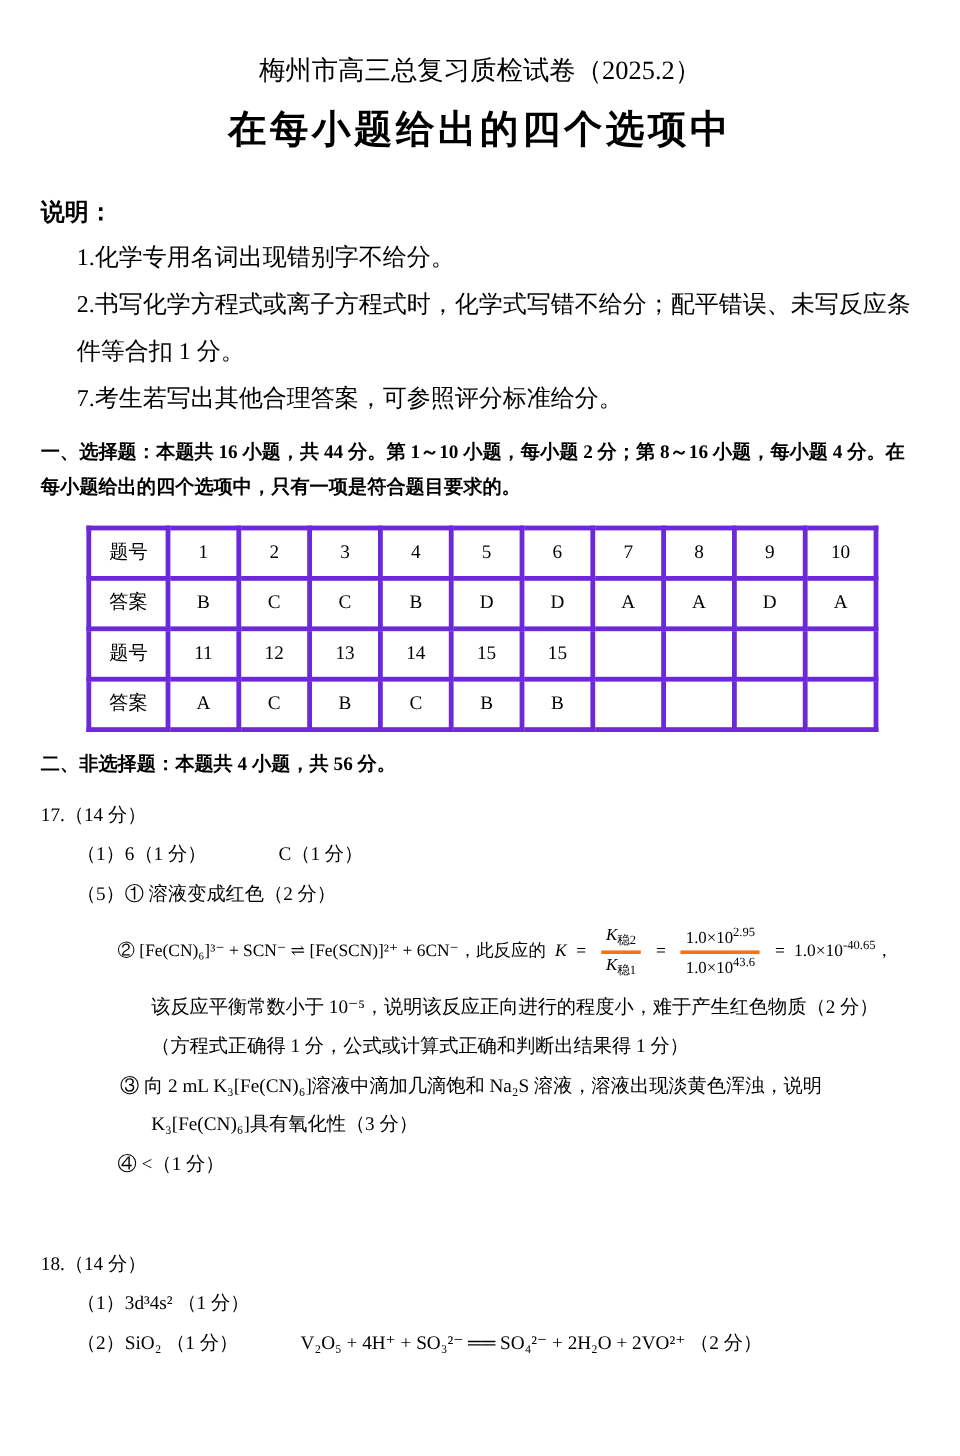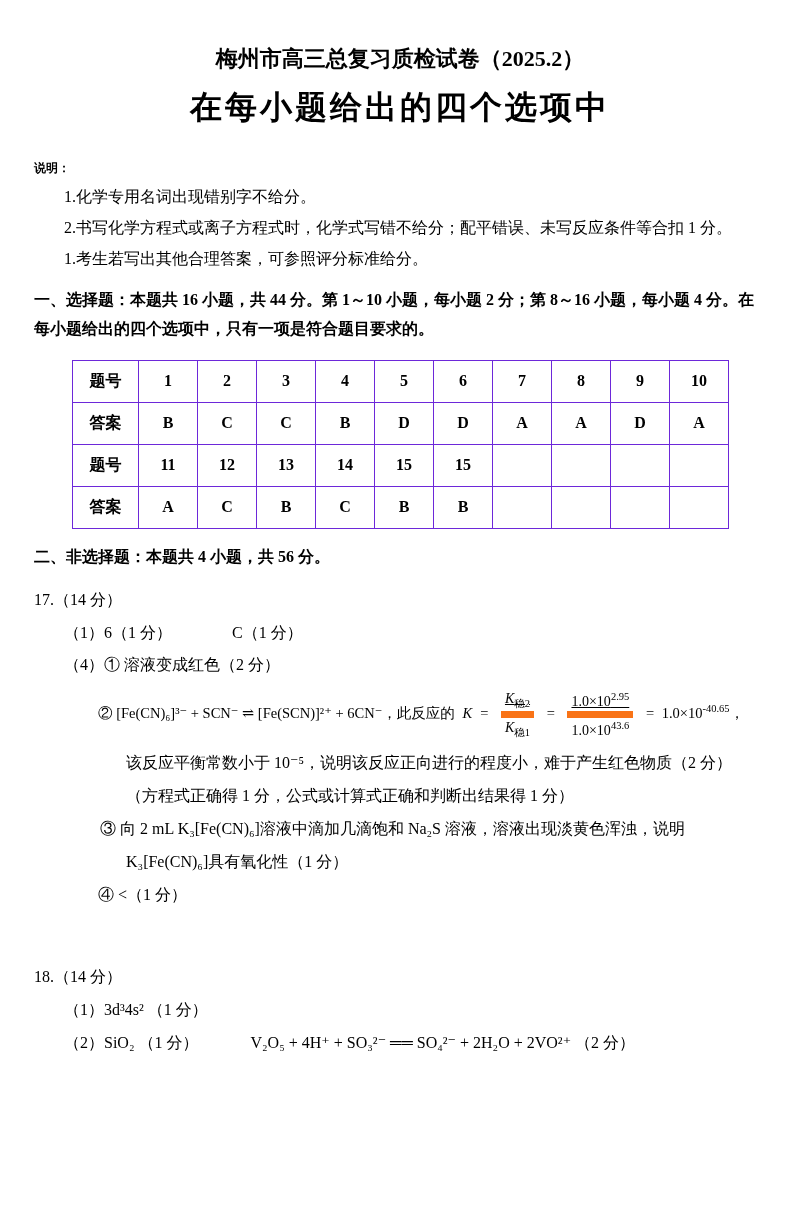--- a/index.html
+++ b/index.html
@@ -9,32 +9,31 @@
     font-family: "Liberation Serif", "DejaVu Serif", serif;
     color: #000;
   }
   .page {
     width: 800px;
     min-height: 1213px;
     padding: 44px 34px 18px 34px;
     position: relative;
     background: #fff;
   }
-  .title1 { text-align: center; font-size: 22px; font-weight: bold; margin-bottom: 12px; }
+  .title1 { text-align: center; font-size: 22px; font-weight: normal; margin-bottom: 12px; }
   .title2 { text-align: center; font-size: 32px; font-weight: bold; letter-spacing: 3px; margin-bottom: 28px; }
-  .notes-head { font-weight: bold; font-size: 12px; line-height: 1.9; font-family: Liberation Mono, monospace; }
-  .note-line { font-size: 16px; line-height: 1.95; margin-left: 30px; }
+  .notes-head { font-weight: bold; font-size: 20px; line-height: 1.9; }
+  .note-line { font-size: 20px; line-height: 1.95; margin-left: 30px; }
   .sec-head { font-weight: bold; font-size: 16px; line-height: 1.8; margin-top: 12px; }
   table.answers { border-collapse: collapse; margin: 16px 0 14px 38px; }
   table.answers td {
-    border: 1px solid #6d28d9;
+    border: 4px solid #6d28d9;
     width: 59px; height: 42px;
     text-align: center; vertical-align: middle;
     font-size: 16px;
-    font-weight: bold;
   }
   table.answers td.label { width: 66px; }
   .qblock { margin-top: 12px; }
   .line { font-size: 16px; line-height: 2.05; }
   .L1 { margin-left: 30px; }
   .L2 { margin-left: 64px; }
   .L3 { margin-left: 92px; }
   .hang { padding-left: 92px; text-indent: -26px; margin-left: 0; }
   .gap { margin-left: 48px; }
   .gap-wide { margin-left: 56px; }
@@ -43,37 +42,37 @@
   .ital { font-style: italic; }
   sub, sup { font-size: 10.5px; }
   .frac {
     display: inline-block;
     vertical-align: middle;
     text-align: center;
     margin: 0 5px;
     line-height: 1.25;
     font-size: 14px;
   }
-  .frac .fnum { display: block; border-bottom: 7px solid #f97316; padding: 0 4px 1px 4px; text-decoration: underline; }
+  .frac .fnum { display: block; border-bottom: 3px solid #f97316; padding: 0 4px 1px 4px; }
   .frac .fden { display: block; padding: 1px 4px 0 4px; }
   .q18 { margin-top: 50px; }
 </style>
 </head>
 <body>
 
 <div class="page">
 
   <div class="title1">梅州市高三总复习质检试卷（2025.2）</div>
   <div class="title2">在每小题给出的四个选项中</div>
 
   <div>
     <div class="notes-head">说明：</div>
     <div class="note-line">1.化学专用名词出现错别字不给分。</div>
     <div class="note-line">2.书写化学方程式或离子方程式时，化学式写错不给分；配平错误、未写反应条件等合扣 1 分。</div>
-    <div class="note-line">1.考生若写出其他合理答案，可参照评分标准给分。</div>
+    <div class="note-line">7.考生若写出其他合理答案，可参照评分标准给分。</div>
   </div>
 
   <div class="sec-head">一、选择题：本题共 16 小题，共 44 分。第 1～10 小题，每小题 2 分；第 8～16 小题，每小题 4 分。在每小题给出的四个选项中，只有一项是符合题目要求的。</div>
 
   <table class="answers">
     <tbody>
       <tr>
         <td class="label">题号</td>
         <td>1</td>
         <td>2</td>
@@ -129,42 +128,42 @@
   </table>
 
   <div class="sec-head">二、非选择题：本题共 4 小题，共 56 分。</div>
 
   <div class="qblock">
     <div class="line">17.（14 分）</div>
     <div class="line L1">
       <span>（1）6（1 分）</span>
       <span class="gap-wide">C（1 分）</span>
     </div>
-    <div class="line L1">（4）① 溶液变成红色（2 分）</div>
+    <div class="line L1">（5）① 溶液变成红色（2 分）</div>
 
     <div class="line L2 eqline">
       <span>② [Fe(CN)₆]³⁻ + SCN⁻ ⇌ [Fe(SCN)]²⁺ + 6CN⁻，此反应的</span>
       <span class="ital op">K</span><span class="op">=</span>
       <span class="frac">
         <span class="fnum"><span class="ital">K</span><sub>稳2</sub></span>
         <span class="fden"><span class="ital">K</span><sub>稳1</sub></span>
       </span>
       <span class="op">=</span>
       <span class="frac">
         <span class="fnum"><span>1.0×10</span><sup>2.95</sup></span>
         <span class="fden"><span>1.0×10</span><sup>43.6</sup></span>
       </span>
       <span class="op">=</span>
       <span><span>1.0×10</span><sup>-40.65</sup><span>，</span></span>
     </div>
 
     <div class="line L3">该反应平衡常数小于 10⁻⁵，说明该反应正向进行的程度小，难于产生红色物质（2 分）</div>
     <div class="line L3">（方程式正确得 1 分，公式或计算式正确和判断出结果得 1 分）</div>
 
-    <div class="line hang">③ 向 2 mL K₃[Fe(CN)₆]溶液中滴加几滴饱和 Na₂S 溶液，溶液出现淡黄色浑浊，说明 K₃[Fe(CN)₆]具有氧化性（1 分）</div>
+    <div class="line hang">③ 向 2 mL K₃[Fe(CN)₆]溶液中滴加几滴饱和 Na₂S 溶液，溶液出现淡黄色浑浊，说明 K₃[Fe(CN)₆]具有氧化性（3 分）</div>
 
     <div class="line L2">④ &lt;（1 分）</div>
   </div>
 
   <div class="qblock q18">
     <div class="line">18.（14 分）</div>
     <div class="line L1">（1）3d³4s² （1 分）</div>
     <div class="line L1">
       <span>（2）SiO₂ （1 分）</span>
       <span class="gap">V₂O₅ + 4H⁺ + SO₃²⁻ ══ SO₄²⁻ + 2H₂O + 2VO²⁺ （2 分）</span>

